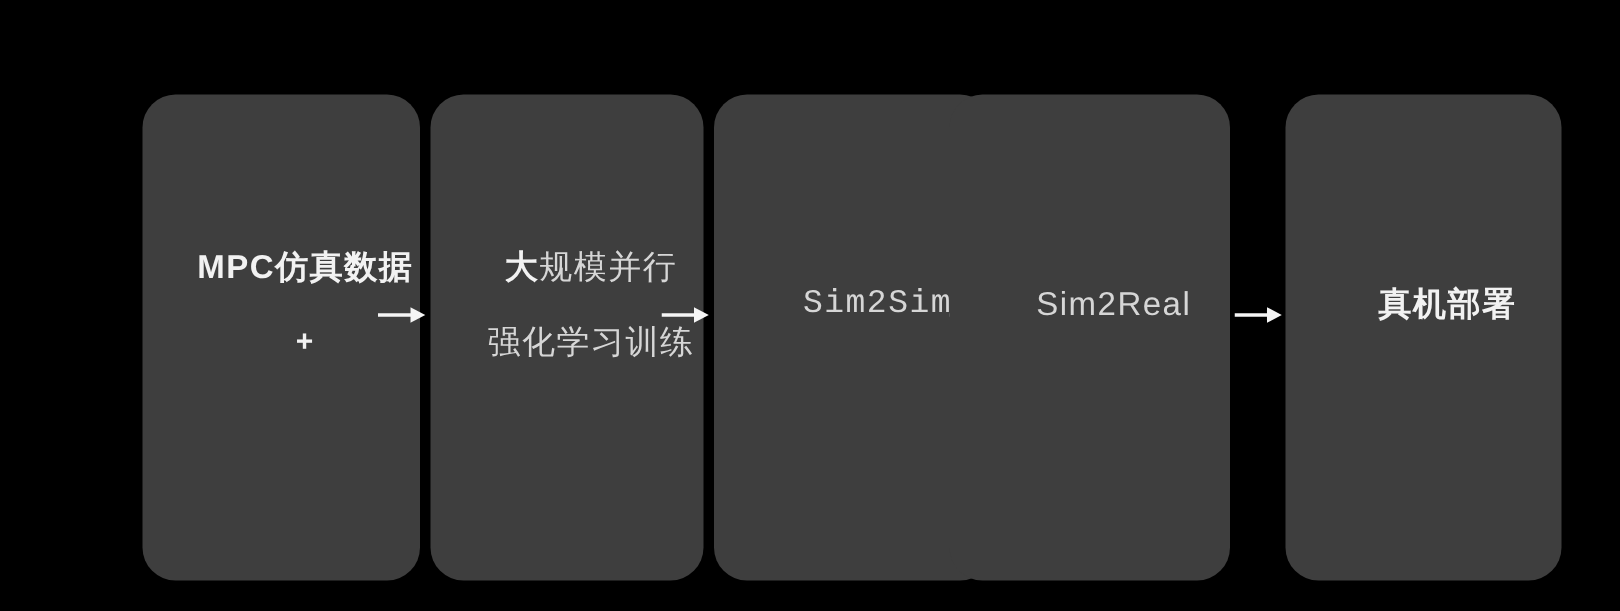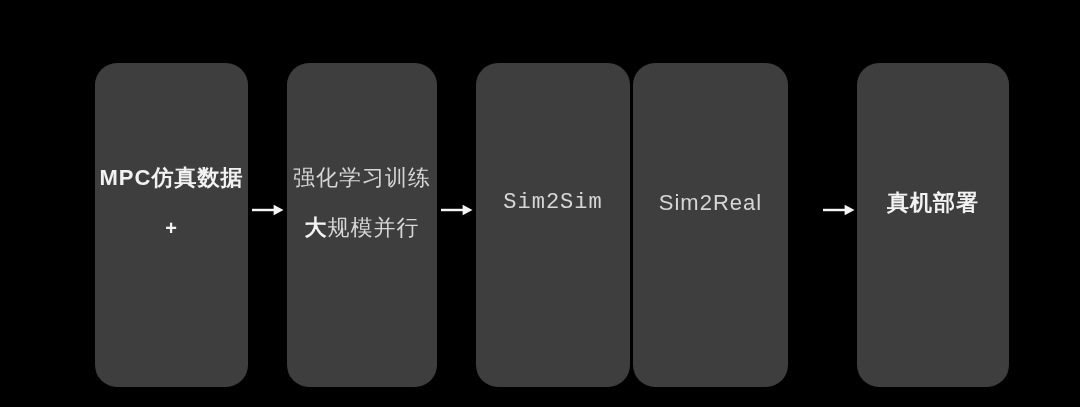--- a/index.html
+++ b/index.html
@@ -18,20 +18,21 @@
     font-family:"Liberation Sans","DejaVu Sans",sans-serif;
   }
   .box{
     position:absolute;
     top:63px;height:324px;
     background:var(--node);
     border-radius:22px;
     display:flex;
     align-items:center;
     justify-content:center;
+    padding-left:32px;
   }
   .content{
     display:flex;
     flex-direction:column;
     align-items:center;
     transform:translateY(-22px);
     width:100%;
   }
   .line{
     color:var(--text);
@@ -74,22 +75,22 @@
     </div>
   </div>
 
   <svg class="arrow arrow1" viewBox="0 0 34 16" xmlns="http://www.w3.org/2000/svg">
     <line x1="0" y1="8" x2="24" y2="8"></line>
     <polygon points="23,2.5 33.5,8 23,13.5"></polygon>
   </svg>
 
   <div class="box step2">
     <div class="content">
+      <div class="line"><span class="bold">大</span><span>规模并行</span></div>
       <div class="line">强化学习训练</div>
-      <div class="line"><span class="bold">大</span><span>规模并行</span></div>
     </div>
   </div>
 
   <svg class="arrow arrow2" viewBox="0 0 34 16" xmlns="http://www.w3.org/2000/svg">
     <line x1="0" y1="8" x2="24" y2="8"></line>
     <polygon points="23,2.5 33.5,8 23,13.5"></polygon>
   </svg>
 
   <div class="box step3">
     <div class="content">

